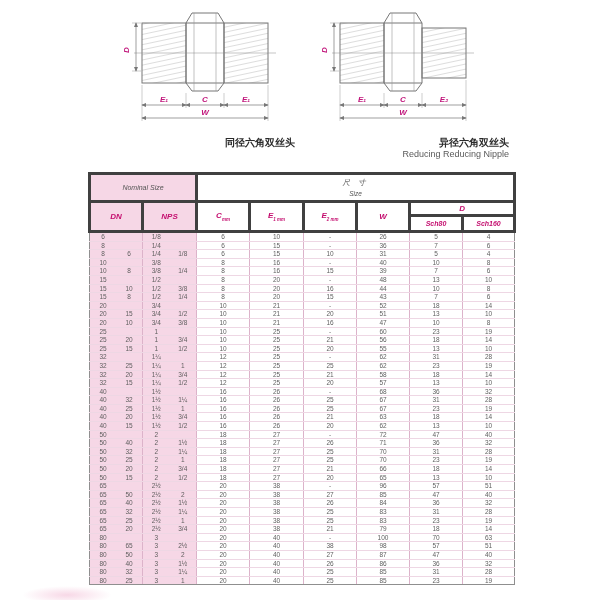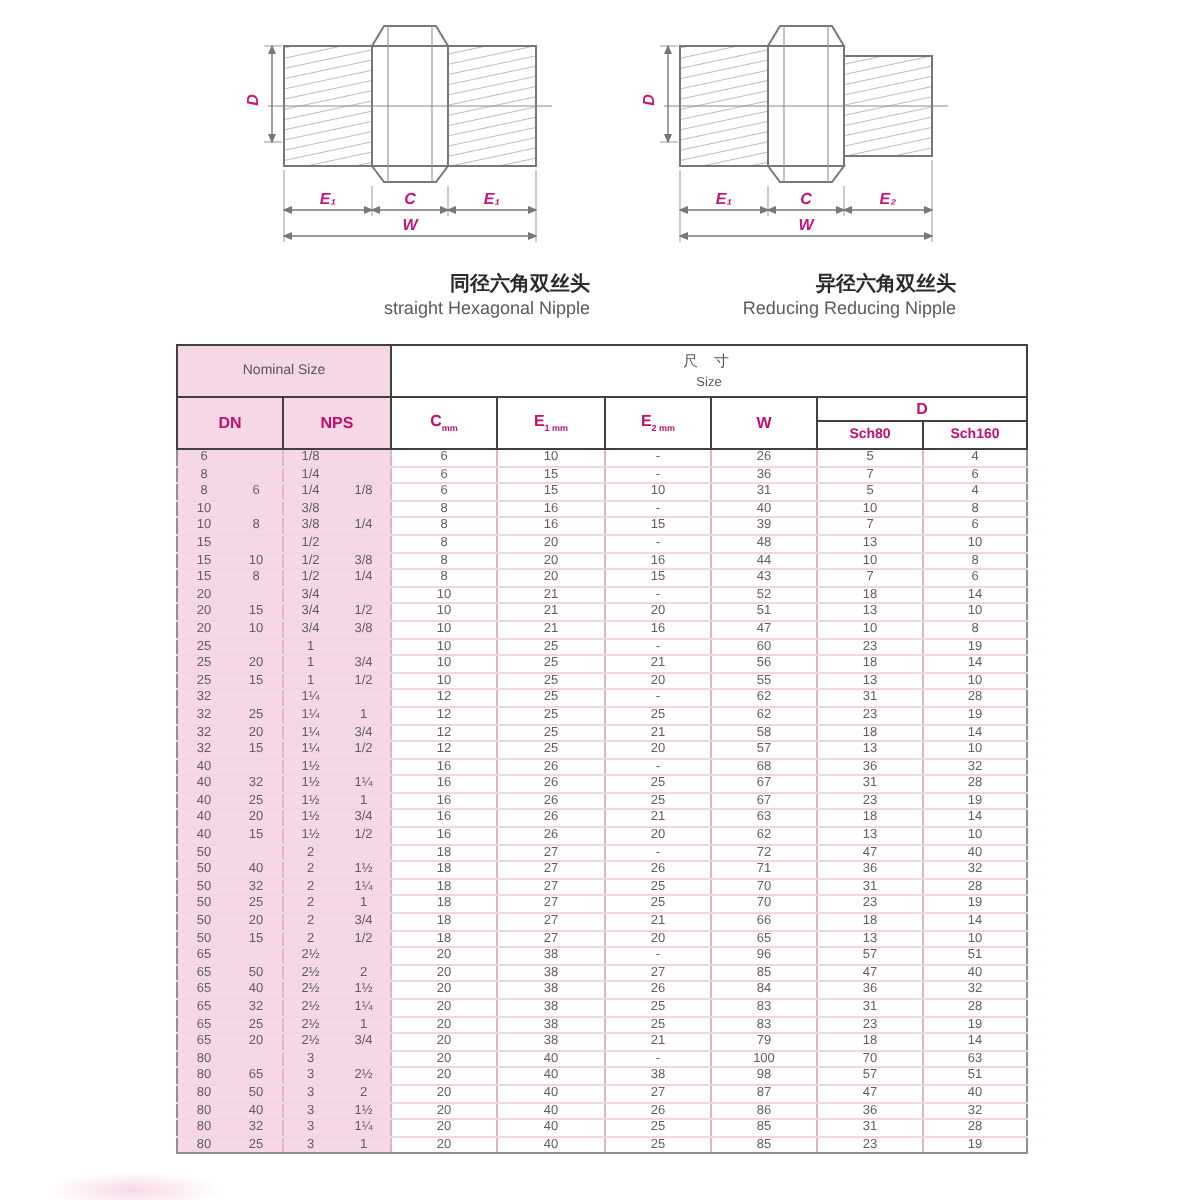--- a/index.html
+++ b/index.html
@@ -5,21 +5,21 @@
   html,body{margin:0;padding:0;background:#fff;}
   .sheet{position:relative;width:600px;height:600px;background:#ffffff;overflow:hidden;
          font-family:"Liberation Sans",sans-serif;}
   .diagram{position:absolute;}
   .dia-caption{position:absolute;width:180px;text-align:right;}
   .cap-zh{font-size:10px;font-weight:bold;color:#2b2b2b;line-height:12px;}
   .cap-en{font-size:9px;color:#5a5a5a;line-height:11px;}
   .tbl-wrap{position:absolute;left:88px;top:172px;width:425px;}
   table{border-collapse:collapse;table-layout:fixed;width:425px;}
   th,td{padding:0;margin:0;overflow:hidden;white-space:nowrap;}
-  th{border:1px solid #404040;font-weight:bold;}
+  th{border:3px solid #404040;font-weight:bold;font-style:italic;}
   .pk{background:#f6d7e6;}
   .mag{color:#c40d6e;font-size:8px;}
   .nominal{font-size:7px;font-weight:normal;color:#555;height:25px;}
   .size-h{height:25px;font-weight:normal;color:#555;text-align:center;}
   .size-zh{font-size:7.5px;letter-spacing:3px;line-height:12px;}
   .size-en{font-size:6.5px;line-height:9px;}
   tr.h2 th{height:11px;}
   tr.h3 th{height:13px;font-size:7px;}
   th sub{font-size:4.5px;font-weight:bold;}
   tbody td{height:7.6px;line-height:7.6px;font-size:6.5px;color:#5f5f5f;text-align:center;
@@ -82,21 +82,20 @@
     <text class="dimlabel" x="85" y="94" text-anchor="middle">C</text>
     <text class="dimlabel" x="126" y="94" text-anchor="middle">E₁</text>
 
     <line x1="22" y1="100" x2="22" y2="113" stroke="#999" stroke-width="0.5"></line>
     <line x1="148" y1="100" x2="148" y2="113" stroke="#999" stroke-width="0.5"></line>
     <line x1="22" y1="110" x2="148" y2="110" stroke="#777" stroke-width="0.7" marker-start="url(#s1as)" marker-end="url(#s1ae)"></line>
     <text class="dimlabel" x="85" y="107" text-anchor="middle">W</text>
   </svg>
   <div class="dia-caption" style="left:115px;top:137px;">
     <div class="cap-zh">同径六角双丝头</div>
-    <div class="cap-en">straight Hexagonal Nipple</div>
   </div>
 
   <svg class="diagram" style="left:318px;top:8px;" width="170" height="126" viewBox="0 0 170 126">
     <defs>
       <pattern id="s2th" width="5" height="6" patternUnits="userSpaceOnUse" patternTransform="rotate(78)">
         <line x1="0" y1="0" x2="0" y2="6" stroke="#ababab" stroke-width="0.8"></line>
       </pattern>
       <marker id="s2ae" markerWidth="7" markerHeight="6" refX="6" refY="3" orient="auto">
         <path d="M0,0 L7,3 L0,6 Z" fill="#777"></path>
       </marker>
@@ -125,21 +124,21 @@
     <line x1="66" y1="97" x2="104" y2="97" stroke="#777" stroke-width="0.7" marker-start="url(#s2as)" marker-end="url(#s2ae)"></line>
     <line x1="104" y1="97" x2="148" y2="97" stroke="#777" stroke-width="0.7" marker-start="url(#s2as)" marker-end="url(#s2ae)"></line>
     <text class="dimlabel" x="44" y="94" text-anchor="middle">E₁</text>
     <text class="dimlabel" x="85" y="94" text-anchor="middle">C</text>
     <text class="dimlabel" x="126" y="94" text-anchor="middle">E₂</text>
     <line x1="22" y1="100" x2="22" y2="113" stroke="#999" stroke-width="0.5"></line>
     <line x1="148" y1="100" x2="148" y2="113" stroke="#999" stroke-width="0.5"></line>
     <line x1="22" y1="110" x2="148" y2="110" stroke="#777" stroke-width="0.7" marker-start="url(#s2as)" marker-end="url(#s2ae)"></line>
     <text class="dimlabel" x="85" y="107" text-anchor="middle">W</text>
   </svg>
-  <div class="dia-caption" style="left:298px;top:137px;">
+  <div class="dia-caption" style="left:329px;top:137px;">
     <div class="cap-zh">异径六角双丝头</div>
     <div class="cap-en">Reducing Reducing Nipple</div>
   </div>
 
   <div class="tbl-wrap">
     <table>
       <colgroup>
         <col style="width:53px">
           <col style="width:54px">
           <col style="width:53px">

